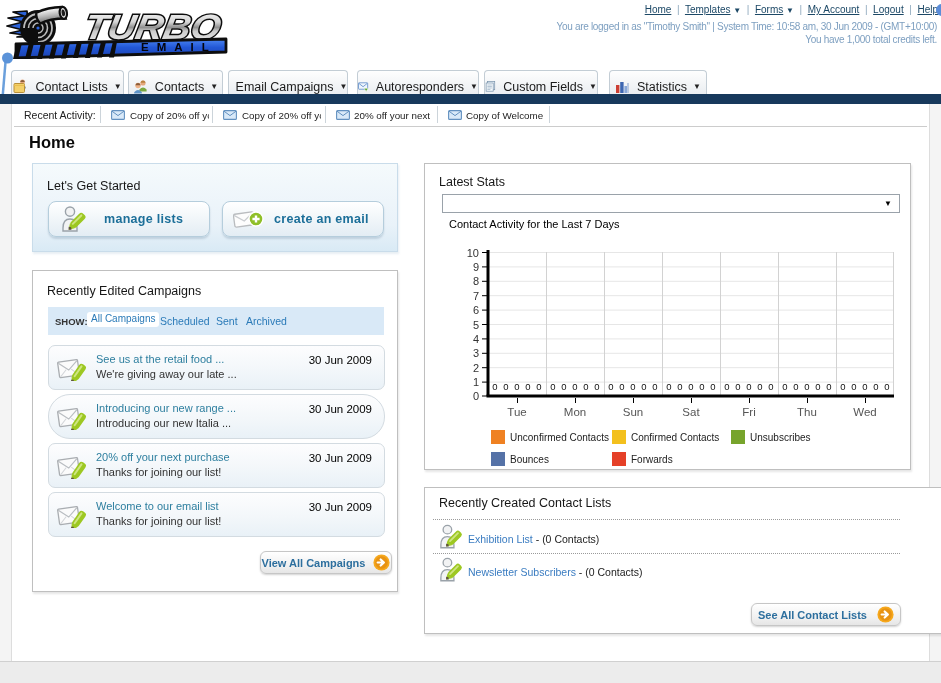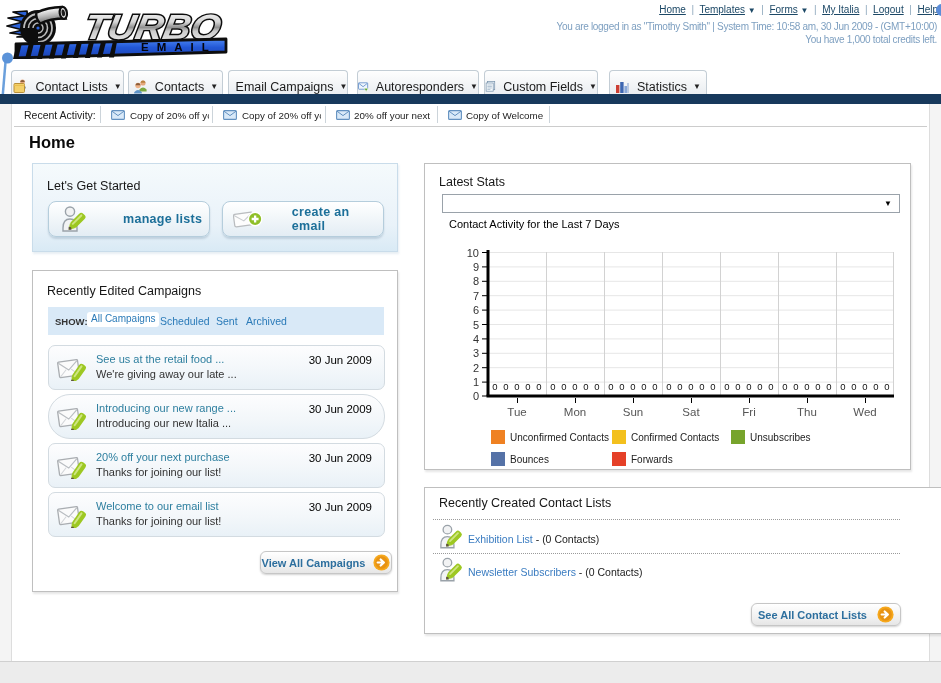--- a/index.html
+++ b/index.html
@@ -13,21 +13,21 @@
 .tab { position:absolute; top:70px; height:32px; border:1px solid #c3cdd5; border-bottom:none;
   border-radius:4px 4px 0 0; background:linear-gradient(#fefefe,#eef1f4 60%,#e7ebef);
   font-size:12.5px; color:#1b1b1b; display:flex; align-items:center; justify-content:center;
   white-space:nowrap; }
 .tab .arr { font-size:8px; margin-left:6px; color:#222; }
 .tab svg { margin-right:7px; }
 .panelL { position:absolute; background:#fff; border:1px solid #bfbfbf; box-shadow:1px 2px 2px rgba(0,0,0,0.10); }
 .h2 { font-size:12.5px; color:#161616; font-weight:normal; white-space:nowrap; }
 .bigbtn { position:absolute; height:36px; border:1px solid #b5cddc; border-radius:8px;
   background:linear-gradient(#ffffff,#eef4f8 60%,#e3edf4); box-shadow:0 2px 2px rgba(140,165,185,.4);
-  display:flex; align-items:center;gap:19px; }
+  display:flex; align-items:center; }
 .bigbtn span { font-size:12.5px; font-weight:bold; color:#1c6f99; letter-spacing:0.3px; }
 .card { position:absolute; left:15px; width:337px; height:45px; border:1px solid #d3dbe1;
   border-radius:7px; background:linear-gradient(#fdfdfe,#f3f7fa 55%,#e9f1f7); }
 .ctitle { position:absolute; left:47px; top:7px; font-size:11px; color:#2e7f9f; }
 .csub { position:absolute; left:47px; top:22px; font-size:11px; color:#333; }
 .cdate { position:absolute; right:12px; top:8px; font-size:11.5px; color:#000; }
 .gobtn { position:absolute; height:23px; border:1px solid #c6c6c6; border-radius:6px;
   background:linear-gradient(#ffffff,#efefef 70%,#e6e6e6); box-shadow:0 1px 2px rgba(0,0,0,.18);
   display:flex; align-items:center; }
 .gobtn span { font-size:11px; font-weight:bold; color:#2d6f9e; white-space:nowrap; }
@@ -152,21 +152,21 @@
 <svg class="abs" style="left:0; top:48px;" width="20" height="70">
   <line x1="6.5" y1="60" x2="1.5" y2="68" stroke="#6ba0dc" stroke-width="2.5"></line>
   <line x1="5.5" y1="14" x2="1.5" y2="62" stroke="#6ba0dc" stroke-width="2.5"></line>
   <circle cx="7.5" cy="10" r="5.5" fill="#5b93d9"></circle>
 </svg>
 
 <div class="abs" style="top:4px; right:3px; font-size:10px; white-space:nowrap;">
   <a class="toplink" href="#">Home</a> <span class="sep">&nbsp;|&nbsp;</span>
   <a class="toplink" href="#">Templates</a> <span style="font-size:8px;color:#1c4866;">▼</span> <span class="sep">&nbsp;|&nbsp;</span>
   <a class="toplink" href="#">Forms</a> <span style="font-size:8px;color:#1c4866;">▼</span> <span class="sep">&nbsp;|&nbsp;</span>
-  <a class="toplink" href="#">My Italia</a> <span class="sep">&nbsp;|&nbsp;</span>
+  <a class="toplink" href="#">My Account</a> <span class="sep">&nbsp;|&nbsp;</span>
   <a class="toplink" href="#">Logout</a> <span class="sep">&nbsp;|&nbsp;</span>
   <a class="toplink" href="#">Help</a>
 </div>
 <div class="abs" style="left:936px; top:4px; width:12px; height:12px; border-radius:6px; background:#5b8dd9;"></div>
 <div class="abs info" style="top:21px; right:4px;">You are logged in as "Timothy Smith" | System Time: 10:58 am, 30 Jun 2009 - (GMT+10:00)</div>
 <div class="abs info" style="top:34px; right:4px;">You have 1,000 total credits left.</div>
 
 <div class="tab" style="left:11px; width:113px;"><svg width="15" height="15" viewBox="0 0 15 15">
   <circle cx="9.5" cy="3" r="2.4" fill="#e5a97e"></circle>
       <path d="M9.5 1 a2.4 2.4 0 0 1 2.3 2 l-4.6 0 a2.4 2.4 0 0 1 2.3 -2z" fill="#8a5d3b"></path>

